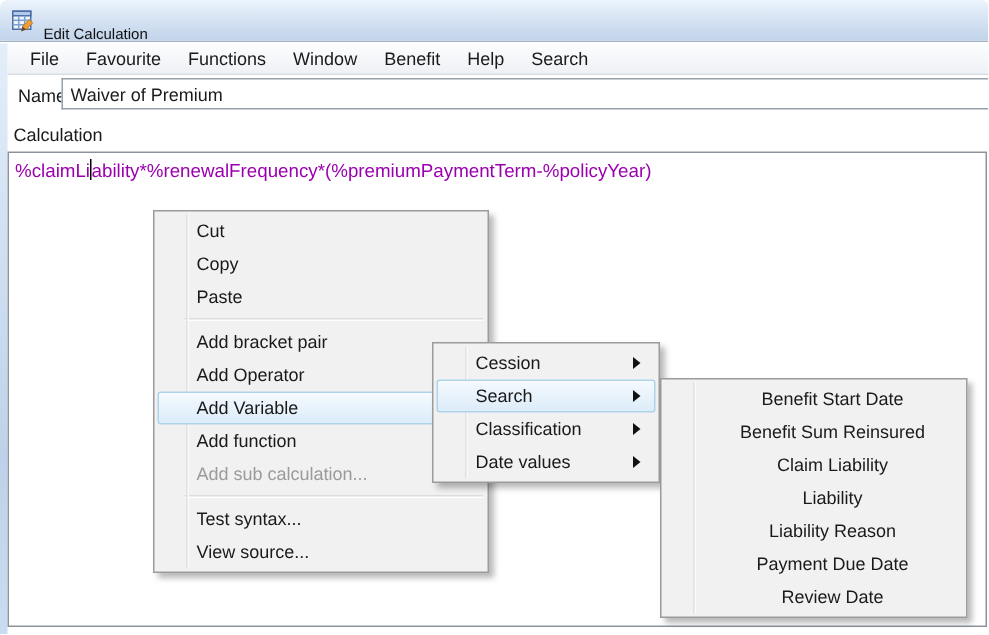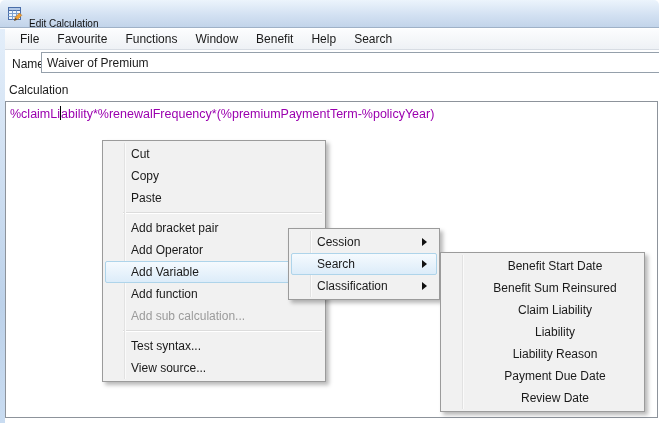--- a/index.html
+++ b/index.html
@@ -124,20 +124,24 @@
       <span class="arrow"></span>
     </div>
     <div class="item hl">
       <span>Search</span>
       <span class="arrow"></span>
     </div>
     <div class="item">
       <span>Classification</span>
       <span class="arrow"></span>
     </div>
+    <div class="item">
+      <span>Date values</span>
+      <span class="arrow"></span>
+    </div>
   </div>
 
   <div class="menu" id="menu-claim">
     <div class="item">Benefit Start Date</div>
     <div class="item">Benefit Sum Reinsured</div>
     <div class="item">Claim Liability</div>
     <div class="item">Liability</div>
     <div class="item">Liability Reason</div>
     <div class="item">Payment Due Date</div>
     <div class="item">Review Date</div>

